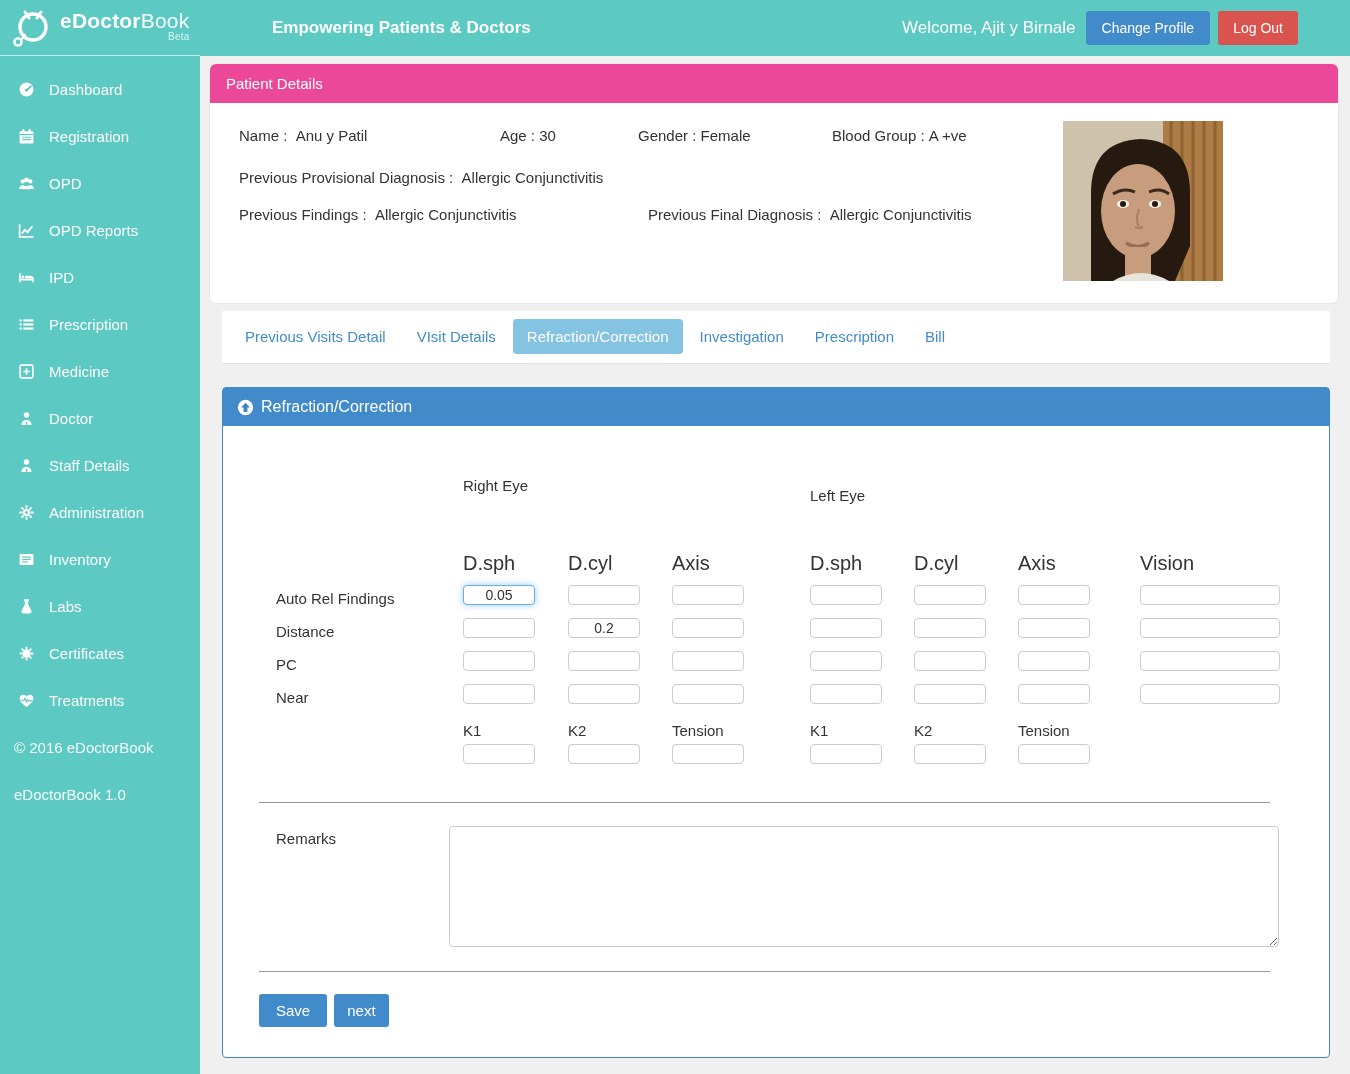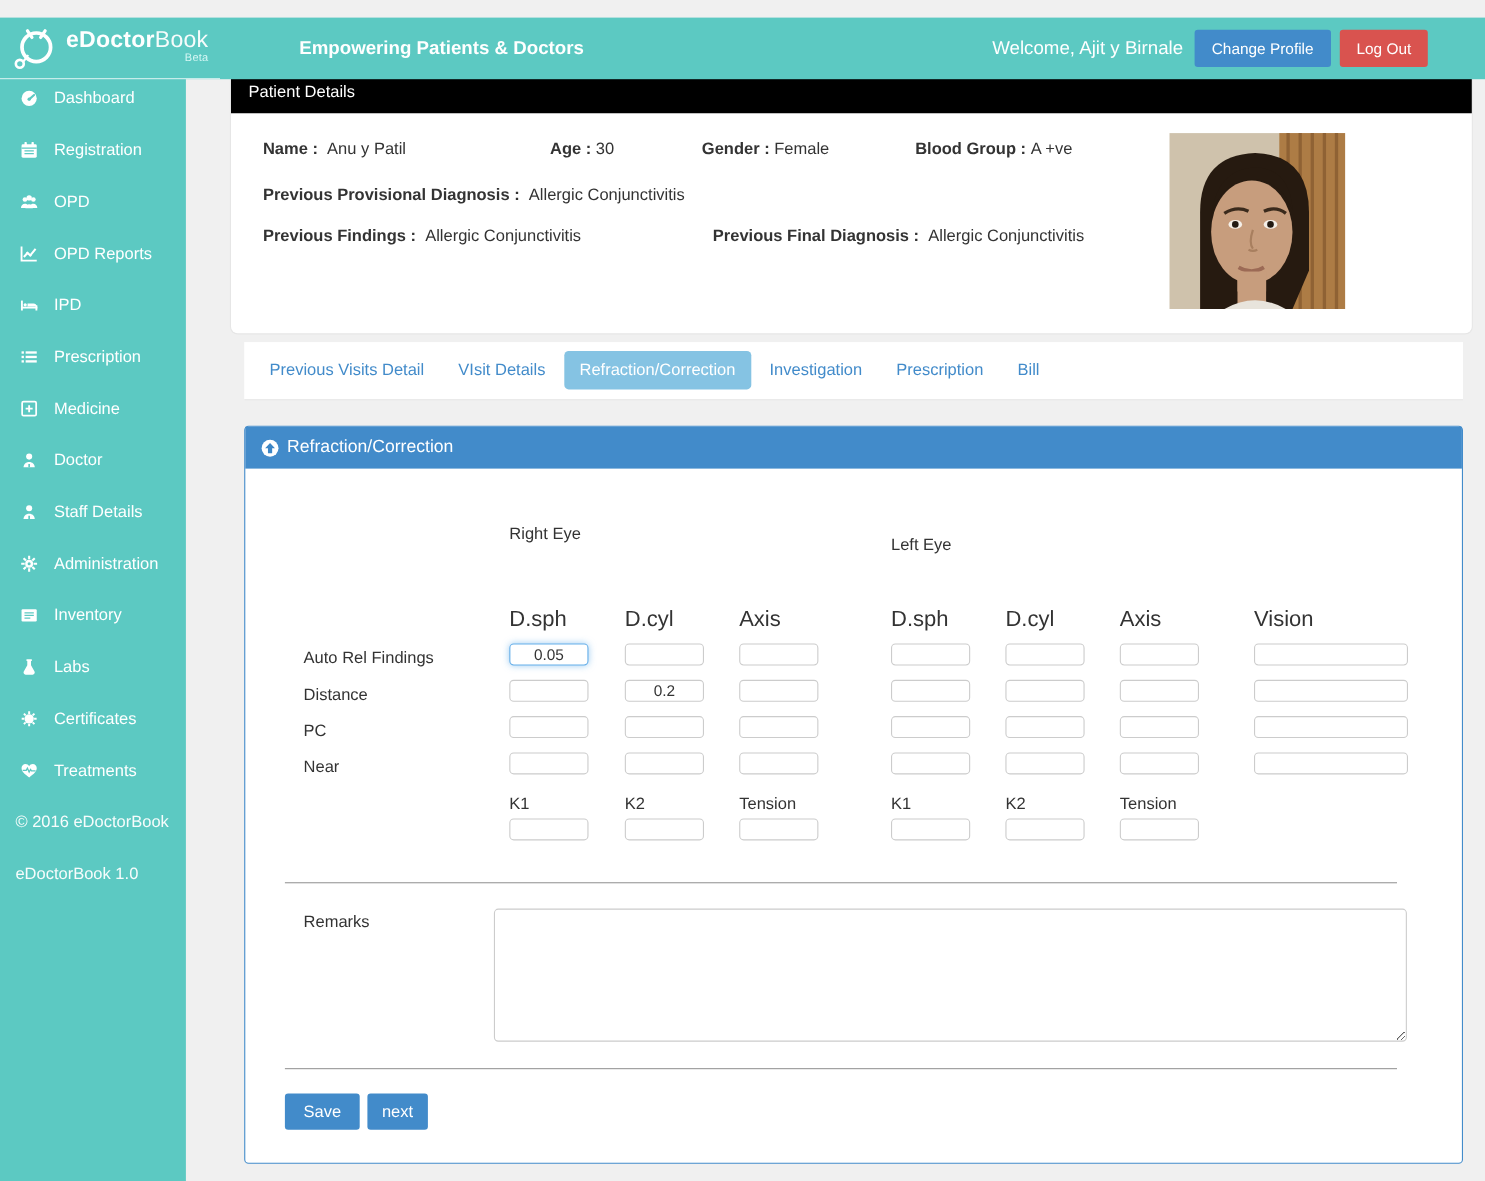--- a/index.html
+++ b/index.html
@@ -2,54 +2,54 @@
 <html><head>
 <meta charset="utf-8">
 <style>
   * { margin:0; padding:0; box-sizing:border-box; }
   html,body { width:1350px; height:1074px; }
   body {
     font-family:"Liberation Sans", sans-serif;
     background:#f0f0f0; color:#333; overflow:hidden; position:relative;
   }
   
-  .topbar { position:absolute; top:16px; left:0; width:1350px; height:56px;
+  .topbar { position:absolute; top:0; left:0; width:1350px; height:56px;
     background:#5cc9c2; display:flex; align-items:center; z-index:5; }
   .logo-block { width:200px; height:56px; flex:none; display:flex; align-items:center;
     padding-left:10px; border-bottom:1px solid rgba(255,255,255,.65); }
   .logo-text { color:#fff; font-size:21px; letter-spacing:.2px; line-height:1; position:relative; top:-2px;}
   .logo-text b { font-weight:bold; }
   .logo-text .lt { font-weight:300; opacity:.95; }
   .beta { display:block; text-align:right; font-size:10px; color:#eafffd; opacity:.85; margin-top:1px; }
   .tagline { color:#fff; font-size:17px; font-weight:bold; margin-left:72px; }
   .top-right { margin-left:auto; display:flex; align-items:center; padding-right:52px; }
   .welcome { color:#fff; font-size:17px; margin-right:10px; }
   .btn { border:none; color:#fff; font-size:14px; border-radius:3px; cursor:pointer;
     font-family:"Liberation Sans", sans-serif; }
   .btn-profile { background:#428bca; padding:9px 16px; margin-right:8px; }
   .btn-logout { background:#d9534f; padding:9px 15px; }
   
-  .sidebar { position:absolute; top:56px; left:0; width:169px; height:1018px;
+  .sidebar { position:absolute; top:56px; left:0; width:200px; height:1018px;
     background:#5cc9c2; padding-top:10px; }
   .side-item { display:flex; align-items:center; padding:15px 10px 15px 18px;
     color:#fff; font-size:15px; cursor:pointer; }
   .side-item .ic { width:18px; height:17px; margin-right:13px; flex:none; display:inline-flex; }
   .i { width:17px; height:17px; }
   .side-foot { padding:15px 10px 15px 14px; color:rgba(255,255,255,.95); font-size:15px; }
   
   .main { position:absolute; top:56px; left:200px; width:1150px; height:1018px; }
   
   .patient-panel { margin:8px 12px 0 10px; background:#fff; border-radius:6px;
     box-shadow:0 0 0 1px rgba(0,0,0,.04); }
-  .panel-head-blue { background:#000000; color:#fff; font-size:15px;
+  .panel-head-blue { background:#ec4899; color:#fff; font-size:15px;
     border-radius:6px 6px 0 0; padding:11px 16px; }
   .patient-body { display:flex; padding:18px 0 20px 29px; min-height:200px; }
   .p-info { flex:1; font-size:15px; }
   .p-row1 { display:grid; grid-template-columns:261px 138px 194px auto; margin-top:6px; }
-  .p-pair b { font-weight:bold; }
+  .p-pair b { font-weight:normal; }
   .p-row2 { margin-top:25px; }
   .p-row3 { display:grid; grid-template-columns:409px auto; margin-top:20px; }
   .photo { width:160px; height:160px; flex:none; margin-right:115px; margin-top:0; }
   
   .tabstrip { margin:8px 0 0 22px; width:1108px; background:#fff; border-bottom:1px solid #e2e2e2;
     padding:8px 0 9px 9px; display:flex; align-items:center; }
   .tab { color:#428bca; font-size:15px; padding:9px 14px; margin-right:3px; cursor:pointer;
     border-radius:4px; }
   .tab.active { background:#85c3e3; color:#fff; }
   

